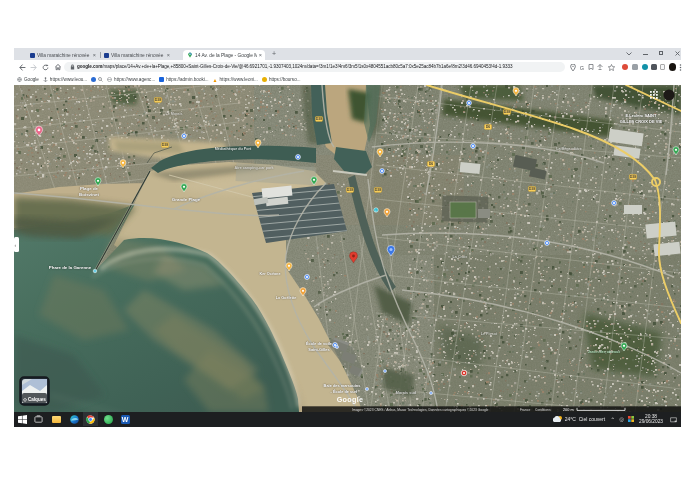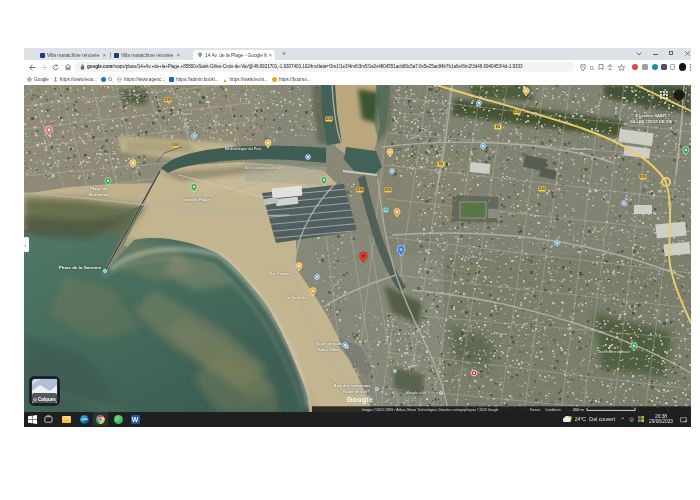--- a/index.html
+++ b/index.html
@@ -1,15 +1,15 @@
 <!DOCTYPE html>
 <html><head><meta charset="utf-8"><style>
 * {margin:0;padding:0;box-sizing:border-box}
 body {width:700px;height:500px;background:#fff;font-family:"Liberation Sans",sans-serif;position:relative;overflow:hidden}
-#shot {position:absolute;left:24px;top:48px;width:596px;height:378px}
+#shot {position:absolute;left:14px;top:48px;width:596px;height:378px}
 #tabbar {position:absolute;left:0;top:0;width:667px;height:12px;background:#dee1e6}
 .tab {position:absolute;top:2px;height:10px;font-size:4.8px;color:#494c50;display:flex;align-items:center;overflow:hidden}
 .tab .tt {white-space:nowrap;overflow:hidden;flex:1}
 #activetab {position:absolute;left:169px;top:2px;width:82px;height:10px;background:#fff;border-radius:4px 4px 0 0;display:flex;align-items:center;font-size:4.8px;color:#3c4043;overflow:hidden}
 #activetab .tt {white-space:nowrap;overflow:hidden;flex:1}
 .tabx {color:#5f6368;font-size:5.5px;margin:0 3px 0 2px;flex:none}
 .favsq {width:5px;height:5px;background:#1a3c8f;border-radius:1px;margin:0 2px 0 4px;flex:none}
 #navbar {position:absolute;left:0;top:12px;width:667px;height:14px;background:#fff}
 .nico {position:absolute;top:2px;color:#5f6368;font-size:7.5px;line-height:10px;text-align:center;width:10px}
 #omni {position:absolute;left:50px;top:1.8px;width:501px;height:10.4px;background:#f1f3f4;border-radius:5.2px;display:flex;align-items:center;overflow:hidden}

